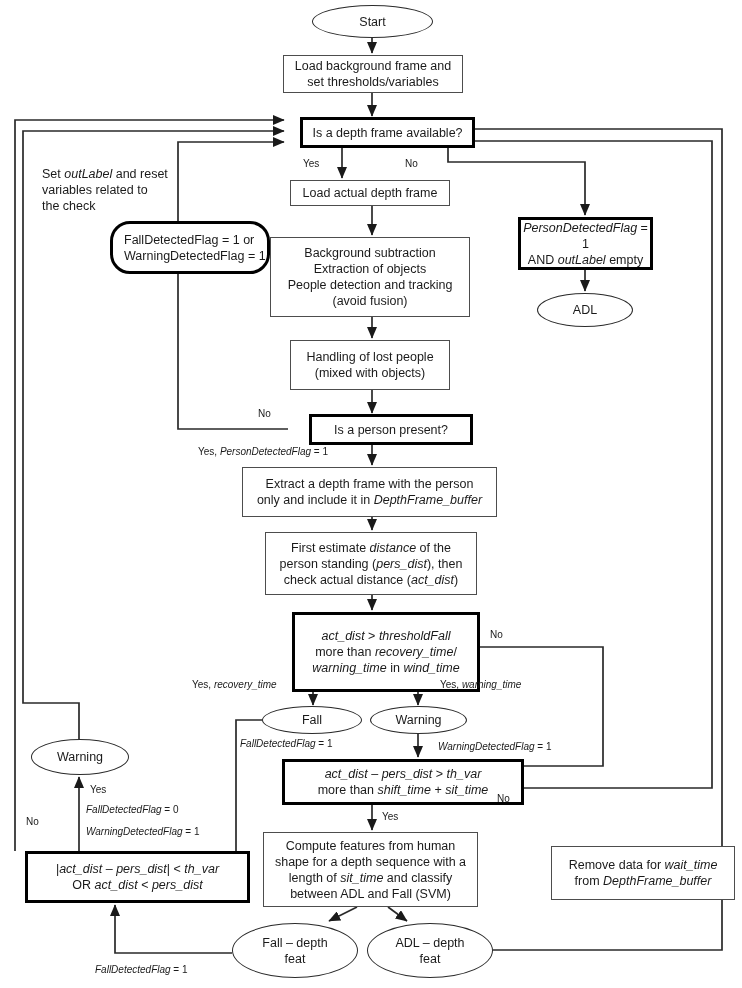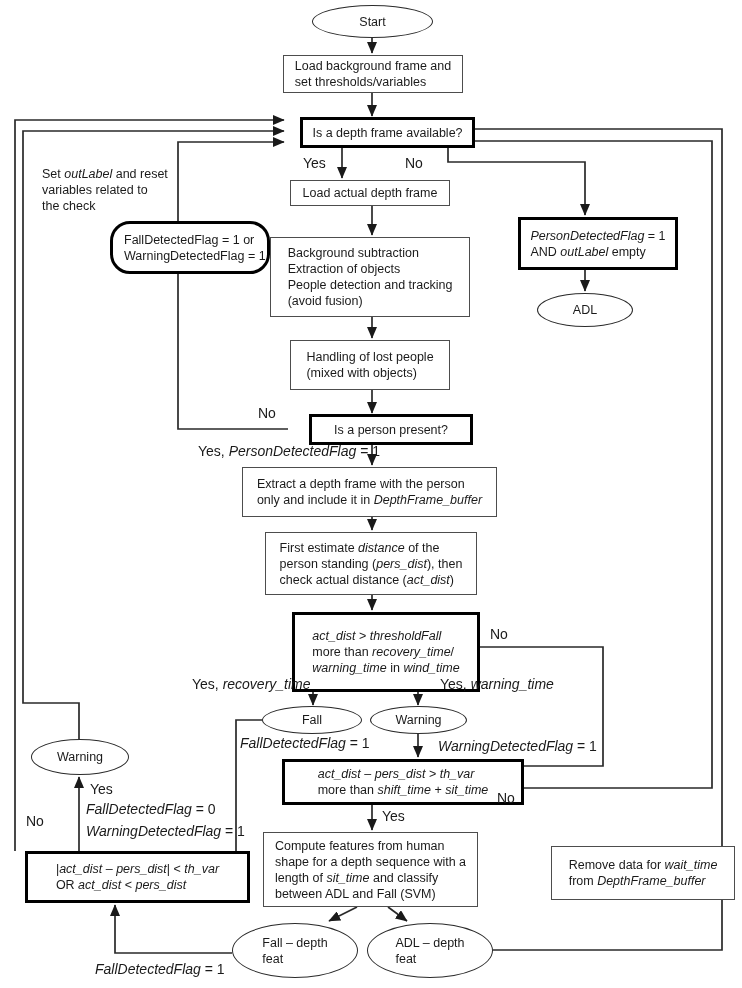--- a/index.html
+++ b/index.html
@@ -1,26 +1,26 @@
 <!DOCTYPE html>
 <html><head>
 <meta charset="utf-8">
 <style>
   html,body{margin:0;padding:0;background:#fff;}
   #canvas{position:relative;width:742px;height:988px;background:#fff;overflow:hidden;
           font-family:"Liberation Sans",sans-serif;color:#1a1a1a;}
   svg.wires{position:absolute;left:0;top:0;z-index:1;}
   .node{position:absolute;z-index:2;display:flex;align-items:center;justify-content:center;
-        text-align:left;font-size:12.5px;line-height:16px;background:#fff;box-sizing:border-box;}
+        text-align:center;font-size:12.5px;line-height:16px;background:#fff;box-sizing:border-box;}
   .box{border:1.4px solid #4d4d4d;}
   .bold{border:3px solid #000;margin-left:15px;}
   .ellipse{border:1.6px solid #2b2b2b;border-radius:50%;}
   .plain{border:none;background:transparent;text-align:left;justify-content:flex-start;align-items:flex-start;}
   .left-align{justify-content:flex-start;text-align:left;padding-left:11px;border-radius:20px;}
-  .lbl{position:absolute;z-index:2;font-size:14px;line-height:15px;white-space:nowrap;}
+  .lbl{position:absolute;z-index:2;font-size:10px;line-height:15px;white-space:nowrap;}
   i{font-style:italic;}
 </style>
 </head>
 <body>
 
 <div id="canvas">
 
   <svg class="wires" width="742" height="988" viewBox="0 0 742 988">
     <defs>
       <marker id="ah" markerWidth="7" markerHeight="6" refX="6.6" refY="3" orient="auto" markerUnits="strokeWidth">
@@ -114,21 +114,21 @@
     </div>
 
   <div class="node ellipse" style="left:232px;top:923px;width:126px;height:55px">
       <span><span>Fall – depth</span><br><span>feat</span></span>
     </div>
 
   <div class="node ellipse" style="left:367px;top:923px;width:126px;height:55px">
       <span><span>ADL – depth</span><br><span>feat</span></span>
     </div>
 
-  <div class="node bold" style="left:503px;top:217px;width:160px;height:53px">
+  <div class="node bold" style="left:503px;top:217px;width:135px;height:53px">
       <span><i>PersonDetectedFlag</i><span> = 1</span><br><span>AND </span><i>outLabel</i><span> empty</span></span>
     </div>
 
   <div class="node ellipse" style="left:537px;top:293px;width:96px;height:34px">
       <span><span>ADL</span></span>
     </div>
 
   <div class="node box" style="left:551px;top:846px;width:184px;height:54px">
       <span><span>Remove data for </span><i>wait_time</i><br><span>from </span><i>DepthFrame_buffer</i></span>
     </div>

